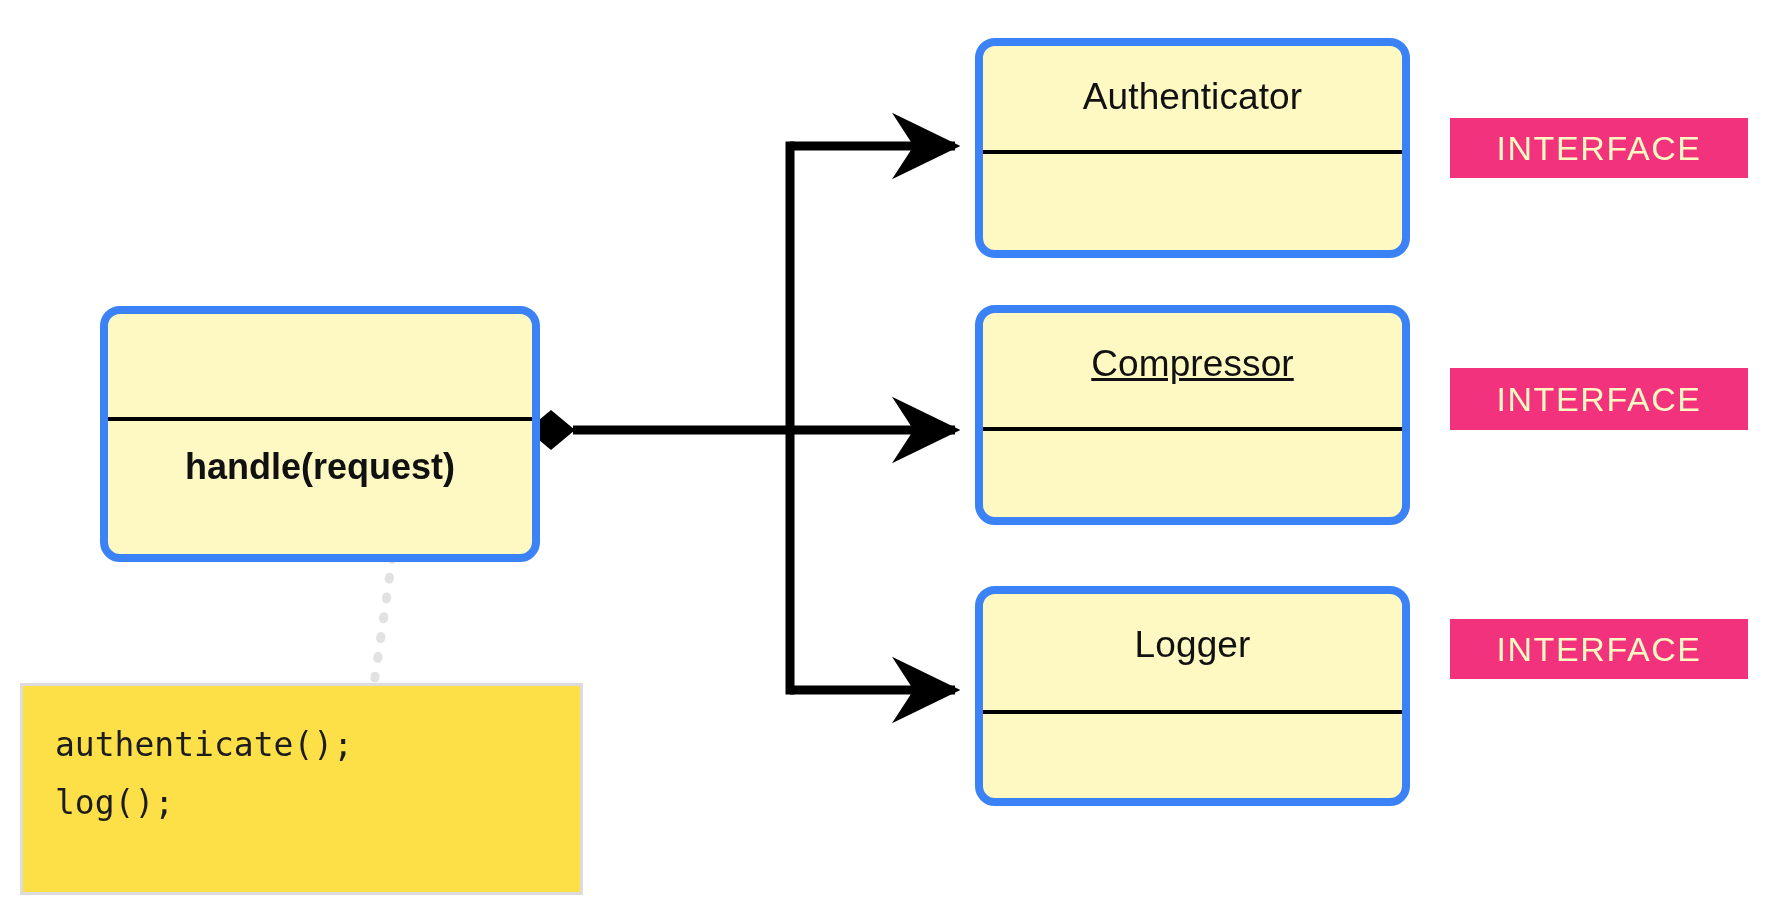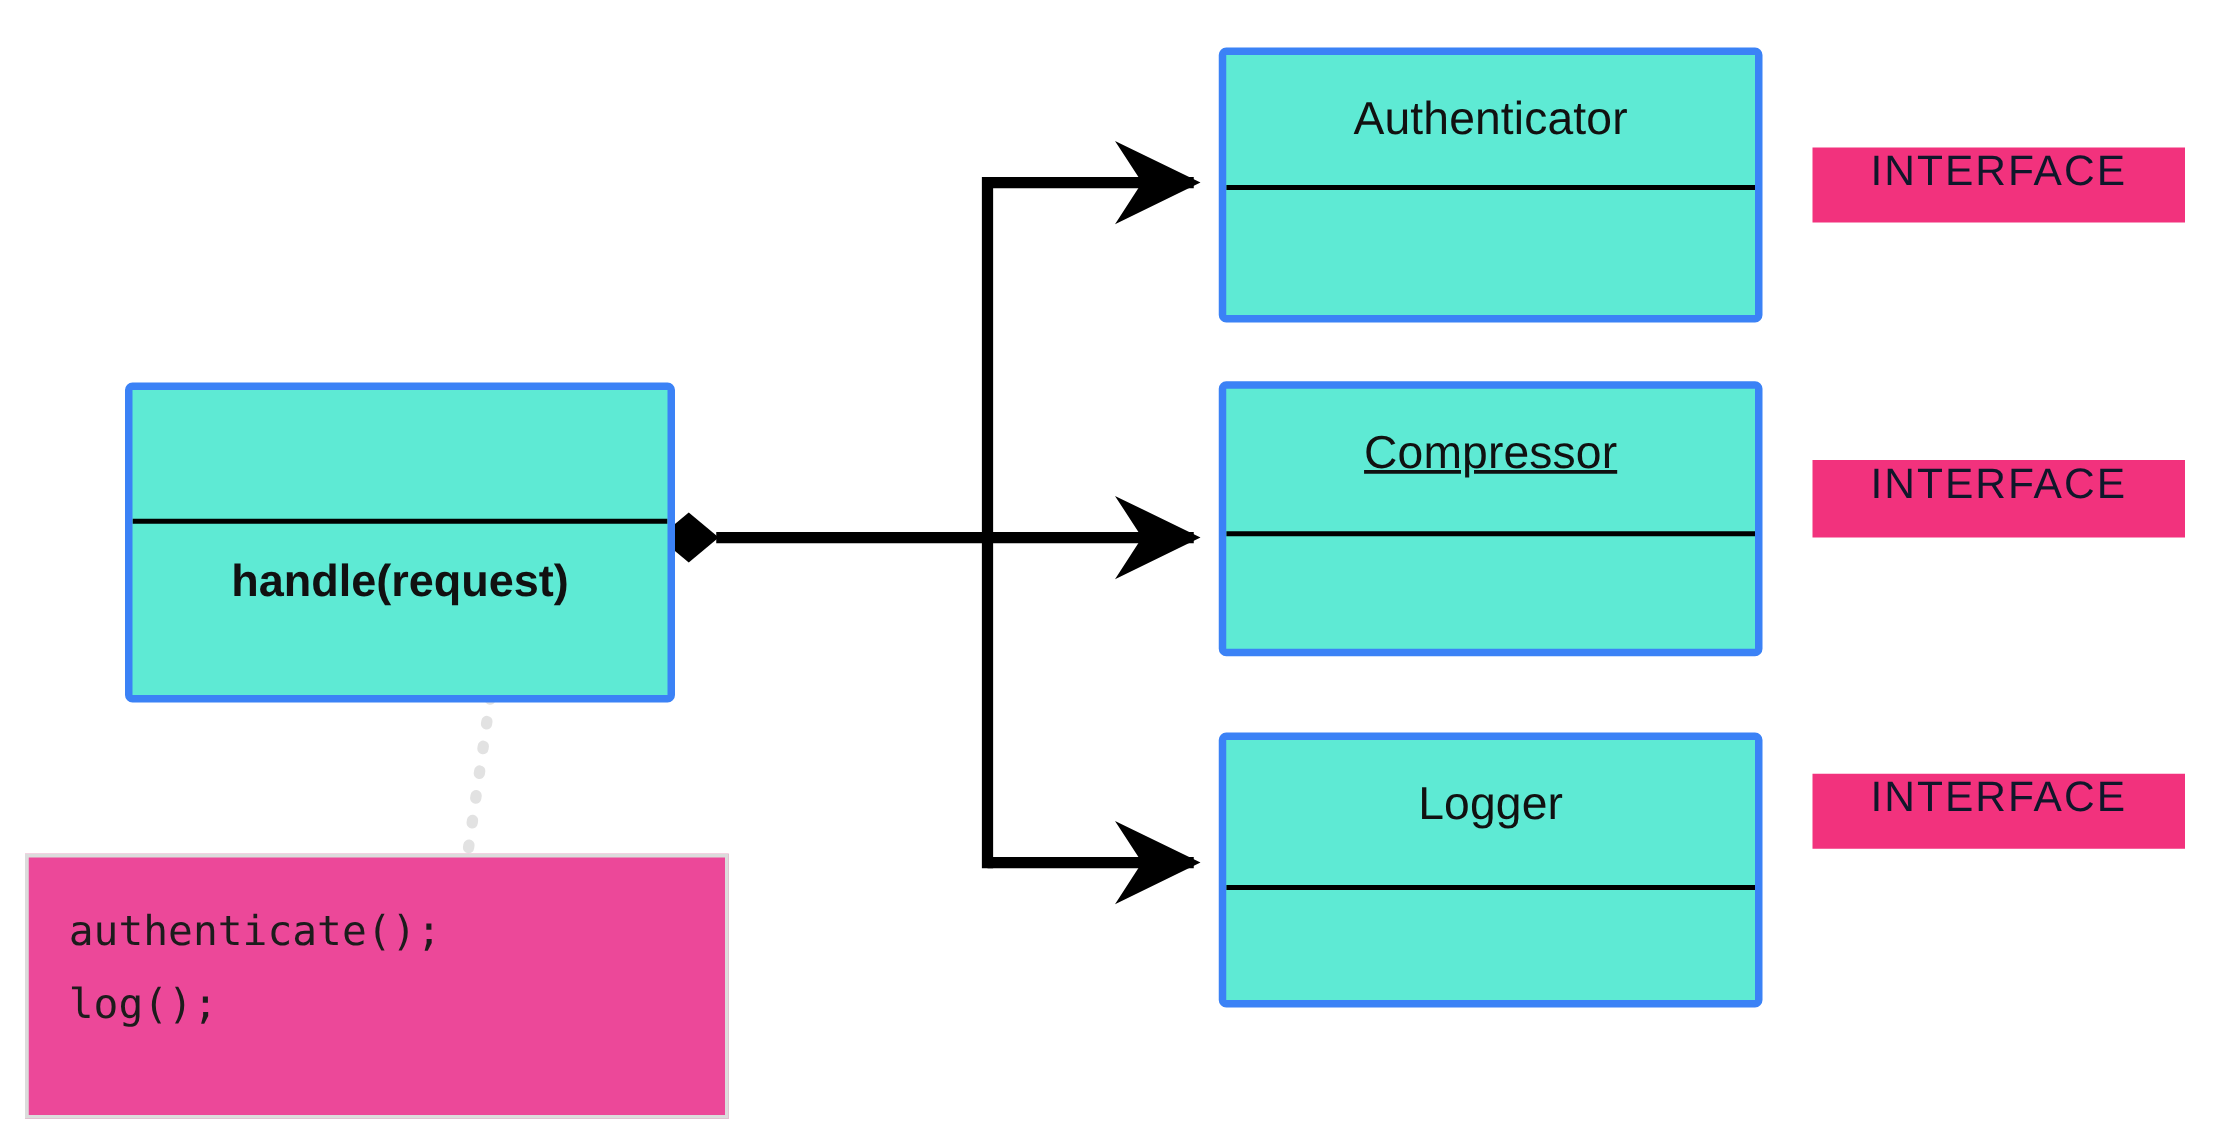--- a/index.html
+++ b/index.html
@@ -16,23 +16,23 @@
   }
   #canvas {
     position: absolute;
     left: 0; top: 0;
     width: 1770px;
     height: 911px;
   }
   .uml-box {
     position: absolute;
     box-sizing: border-box;
-    border: 6px solid #3b82f6;
-    border-radius: 6px;
-    background: #5eead4;
+    border: 8px solid #3b82f6;
+    border-radius: 20px;
+    background: #fef9c3;
     overflow: hidden;
   }
   .uml-title {
     position: absolute;
     left: 0;
     width: 100%;
     text-align: center;
     font-size: 37px;
     color: #111111;
     letter-spacing: 0.1px;
@@ -51,31 +51,32 @@
     text-align: center;
     font-size: 36px;
     font-weight: bold;
     color: #111111;
     white-space: nowrap;
   }
   .badge {
     position: absolute;
     box-sizing: border-box;
     display: flex;
+    align-items: center;
     justify-content: center;
-    color: #0f172a;
+    color: #fef9c3;
     font-size: 34px;
     letter-spacing: 1.6px;
     white-space: nowrap;
   }
   .note-box {
     position: absolute;
     box-sizing: border-box;
     border: 3px solid #dcdcdc;
-    background: #ec4899;
+    background: #fde047;
     padding: 30px 0 0 32px;
   }
   .note-line {
     font-family: "DejaVu Sans Mono", "Liberation Mono", monospace;
     font-size: 33px;
     line-height: 58px;
     color: #1c1c1c;
     white-space: pre;
   }
 </style>

